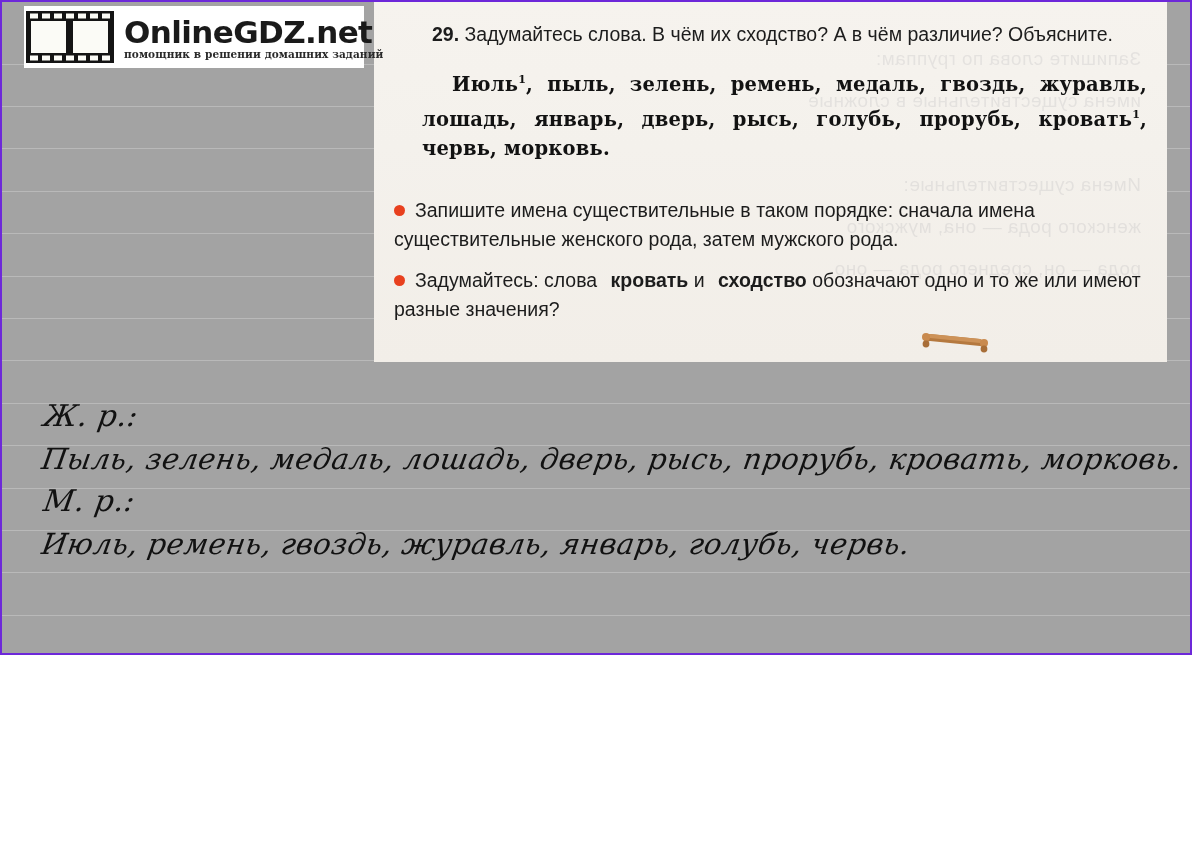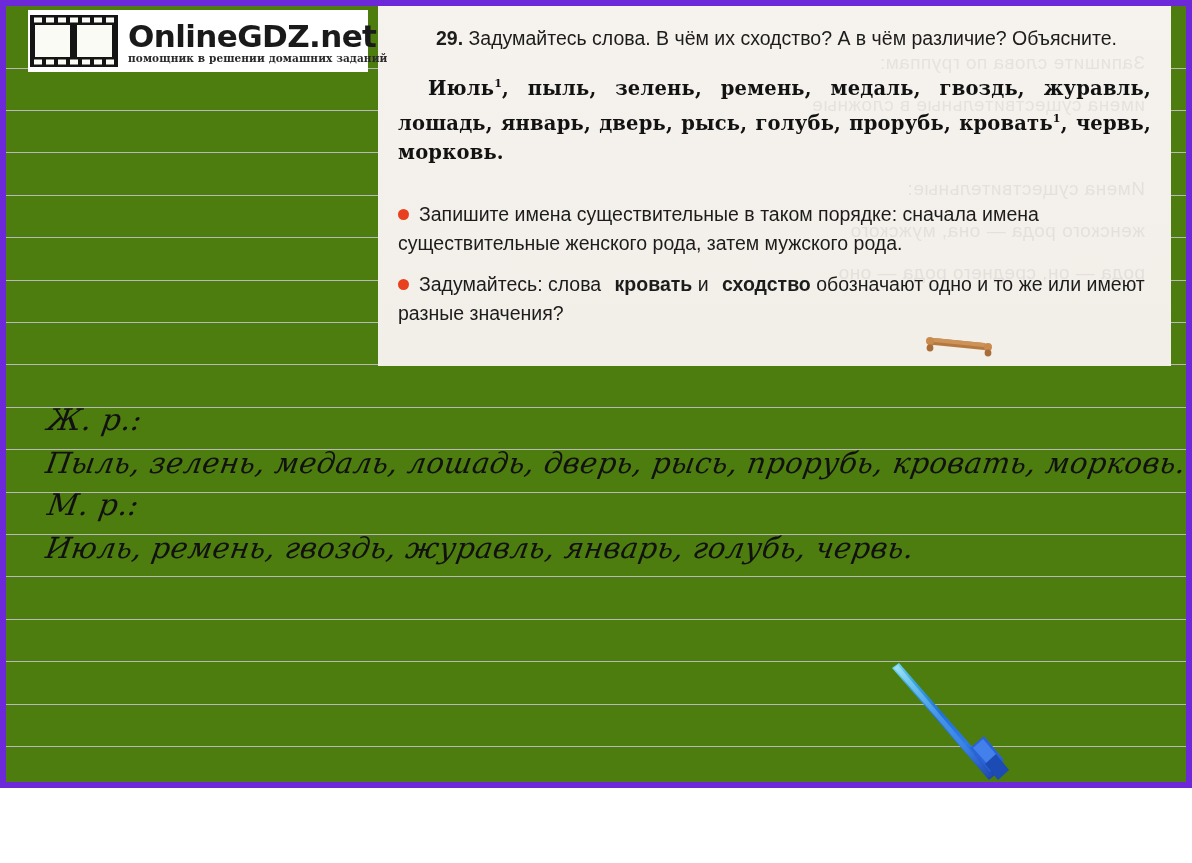--- a/index.html
+++ b/index.html
@@ -9,23 +9,23 @@
     width: 1192px;
     height: 863px;
     background: #ffffff;
     font-family: "Liberation Sans", sans-serif;
     overflow: hidden;
   }
 
   #page {
     position: relative;
     width: 1192px;
-    height: 788px;
-    background: #4d7c0f;
-    border: 6px solid #6d28d9;
+    height: 655px;
+    background: #a3a3a3;
+    border: 2px solid #6d28d9;
     overflow: hidden;
   }
 
   
   #rules {
     position: absolute;
     left: 0; top: 0;
     width: 1192px;
     height: 863px;
     z-index: 1;
@@ -129,20 +129,21 @@
     font-family: "DejaVu Serif", serif;
     font-size: 19.5px;
     font-weight: 700;
     color: #121212;
     line-height: 30px;
     letter-spacing: 0.2px;
     text-align: justify;
     text-justify: inter-word;
     margin-top: 16px;
     text-indent: 30px;
+    margin-left: 28px;
   }
   .ex-words sup { font-size: 11px; font-weight: 700; }
 
   .ex-bullet-row {
     position: relative;
     margin-top: 32px;
     padding-left: 0;
   }
   .ex-bullet-row.second { margin-top: 12px; }
   .bullet-dot {

